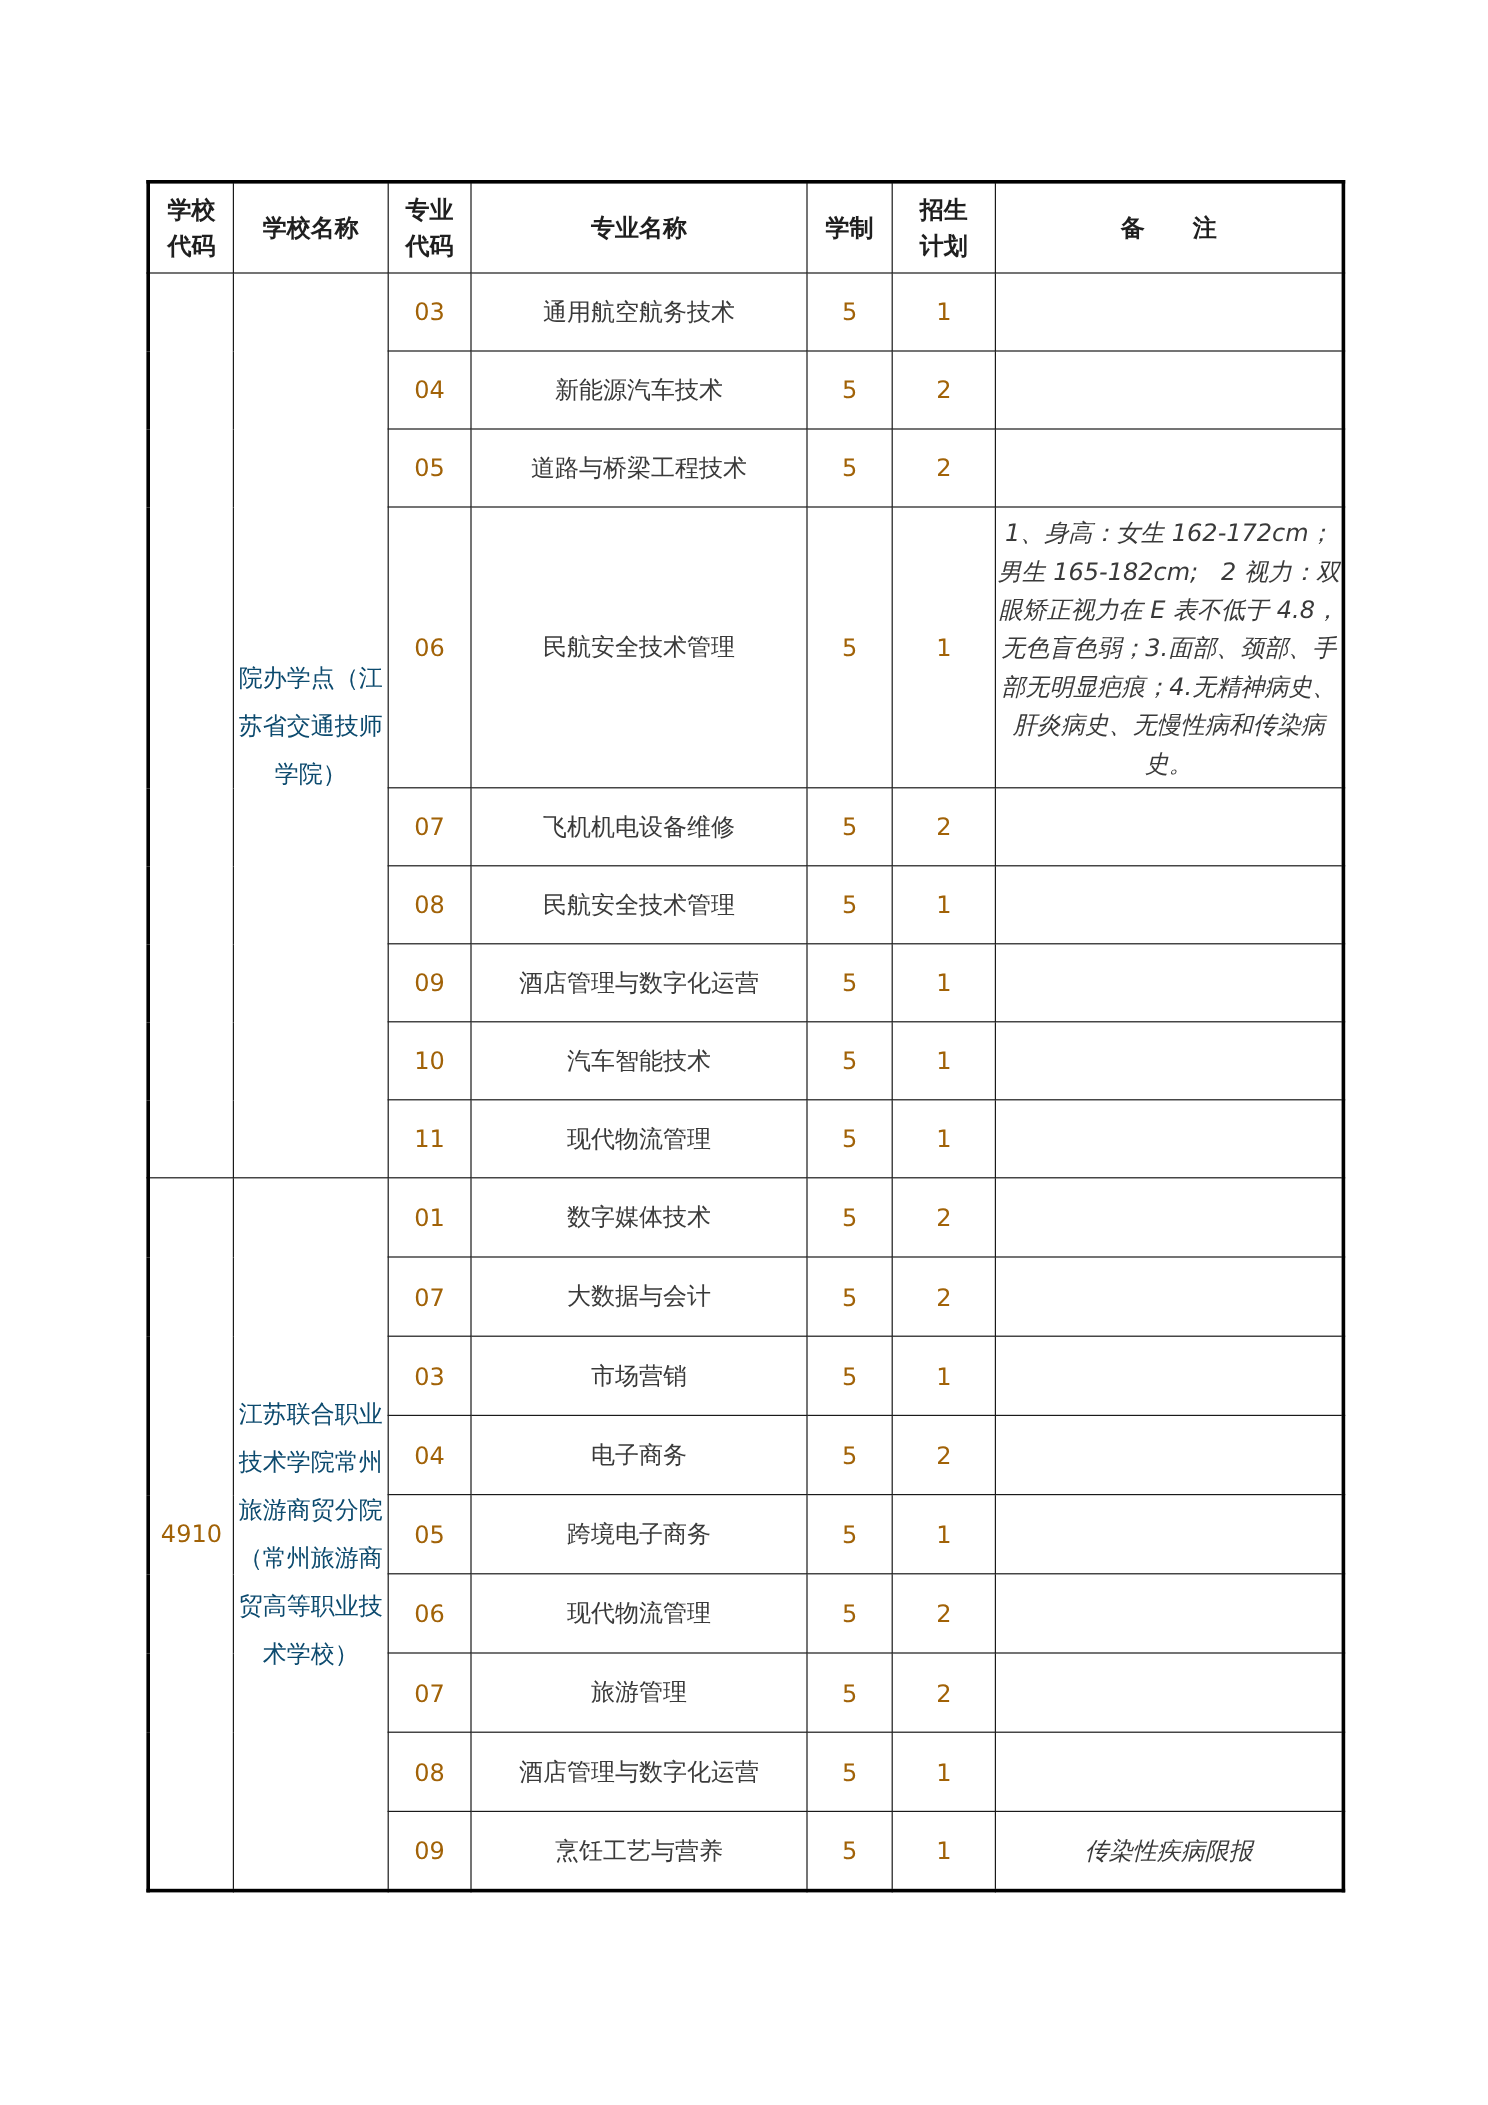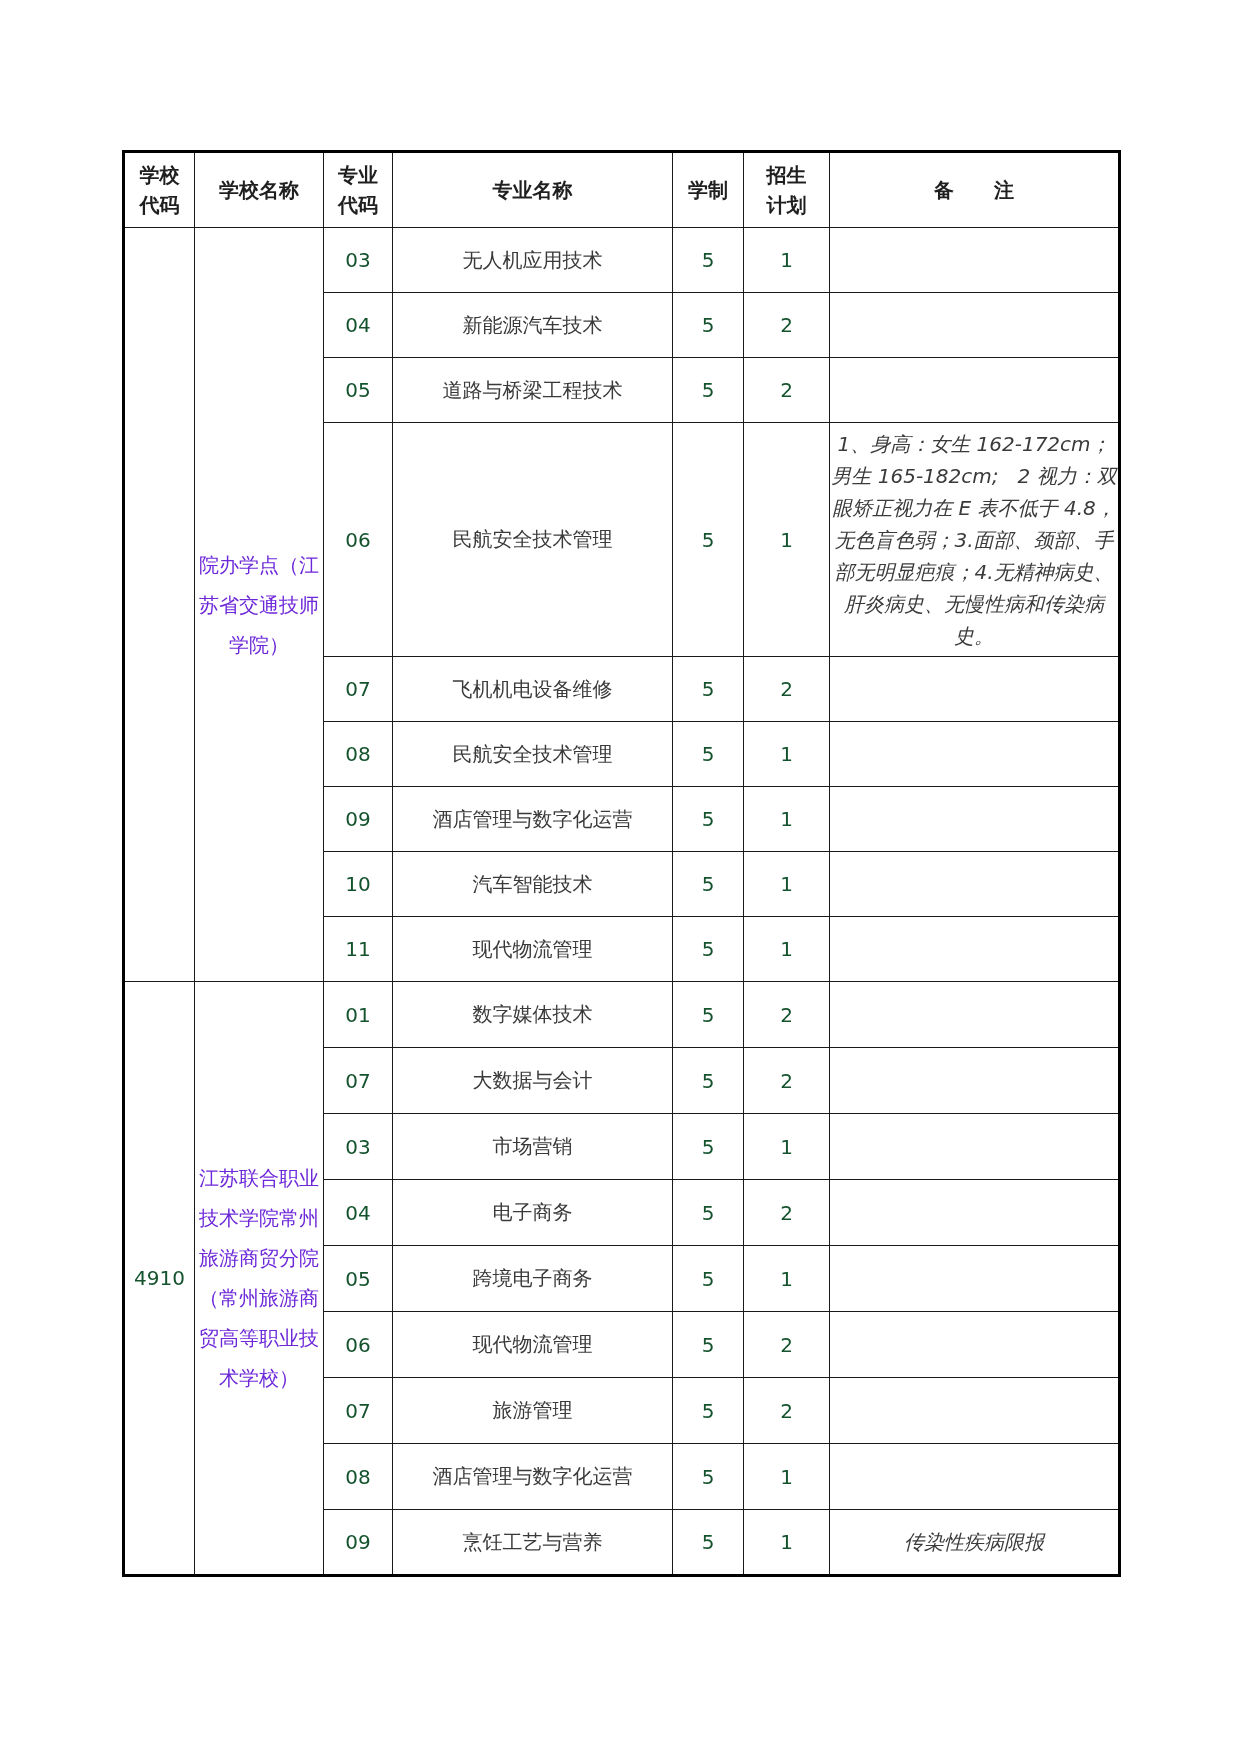--- a/index.html
+++ b/index.html
@@ -24,25 +24,25 @@
     vertical-align:middle;
     overflow:hidden;
   }
   th.hcell {
     font-size:20px;
     font-weight:bold;
     color:#1f1f1f;
     line-height:30px;
   }
   td.cell { font-size:20px; color:#3a3a3a; }
-  td.num  { color:#14532d; }
+  td.num  { color:#a16207; }
   td.name-cell {
     line-height:40px;
     padding:0 13px;
-    color:#6d28d9;
+    color:#0c4a6e;
   }
   td.name-top { vertical-align:top; }
   td.name-mid { vertical-align:middle; }
   td.remark {
     text-align:left;
     padding:0 8px 0 7px;
     font-style:italic;
   }
   td.remark-big {
     line-height:32px;
@@ -77,21 +77,21 @@
       <th class="hcell"><span>专业名称</span></th>
       <th class="hcell"><span>学制</span></th>
       <th class="hcell"><span>招生</span><br><span>计划</span></th>
       <th class="hcell"><span>备　　注</span></th>
     </tr>
 
     <tr class="h1">
       <td class="cell num" rowspan="9"></td>
       <td class="cell name-cell name-top" rowspan="9">院办学点（江苏省交通技师学院）</td>
       <td class="cell num">03</td>
-      <td class="cell">无人机应用技术</td>
+      <td class="cell">通用航空航务技术</td>
       <td class="cell num">5</td>
       <td class="cell num">1</td>
       <td class="cell remark"></td>
     </tr>
     <tr class="h1">
       <td class="cell num">04</td>
       <td class="cell">新能源汽车技术</td>
       <td class="cell num">5</td>
       <td class="cell num">2</td>
       <td class="cell remark"></td>

